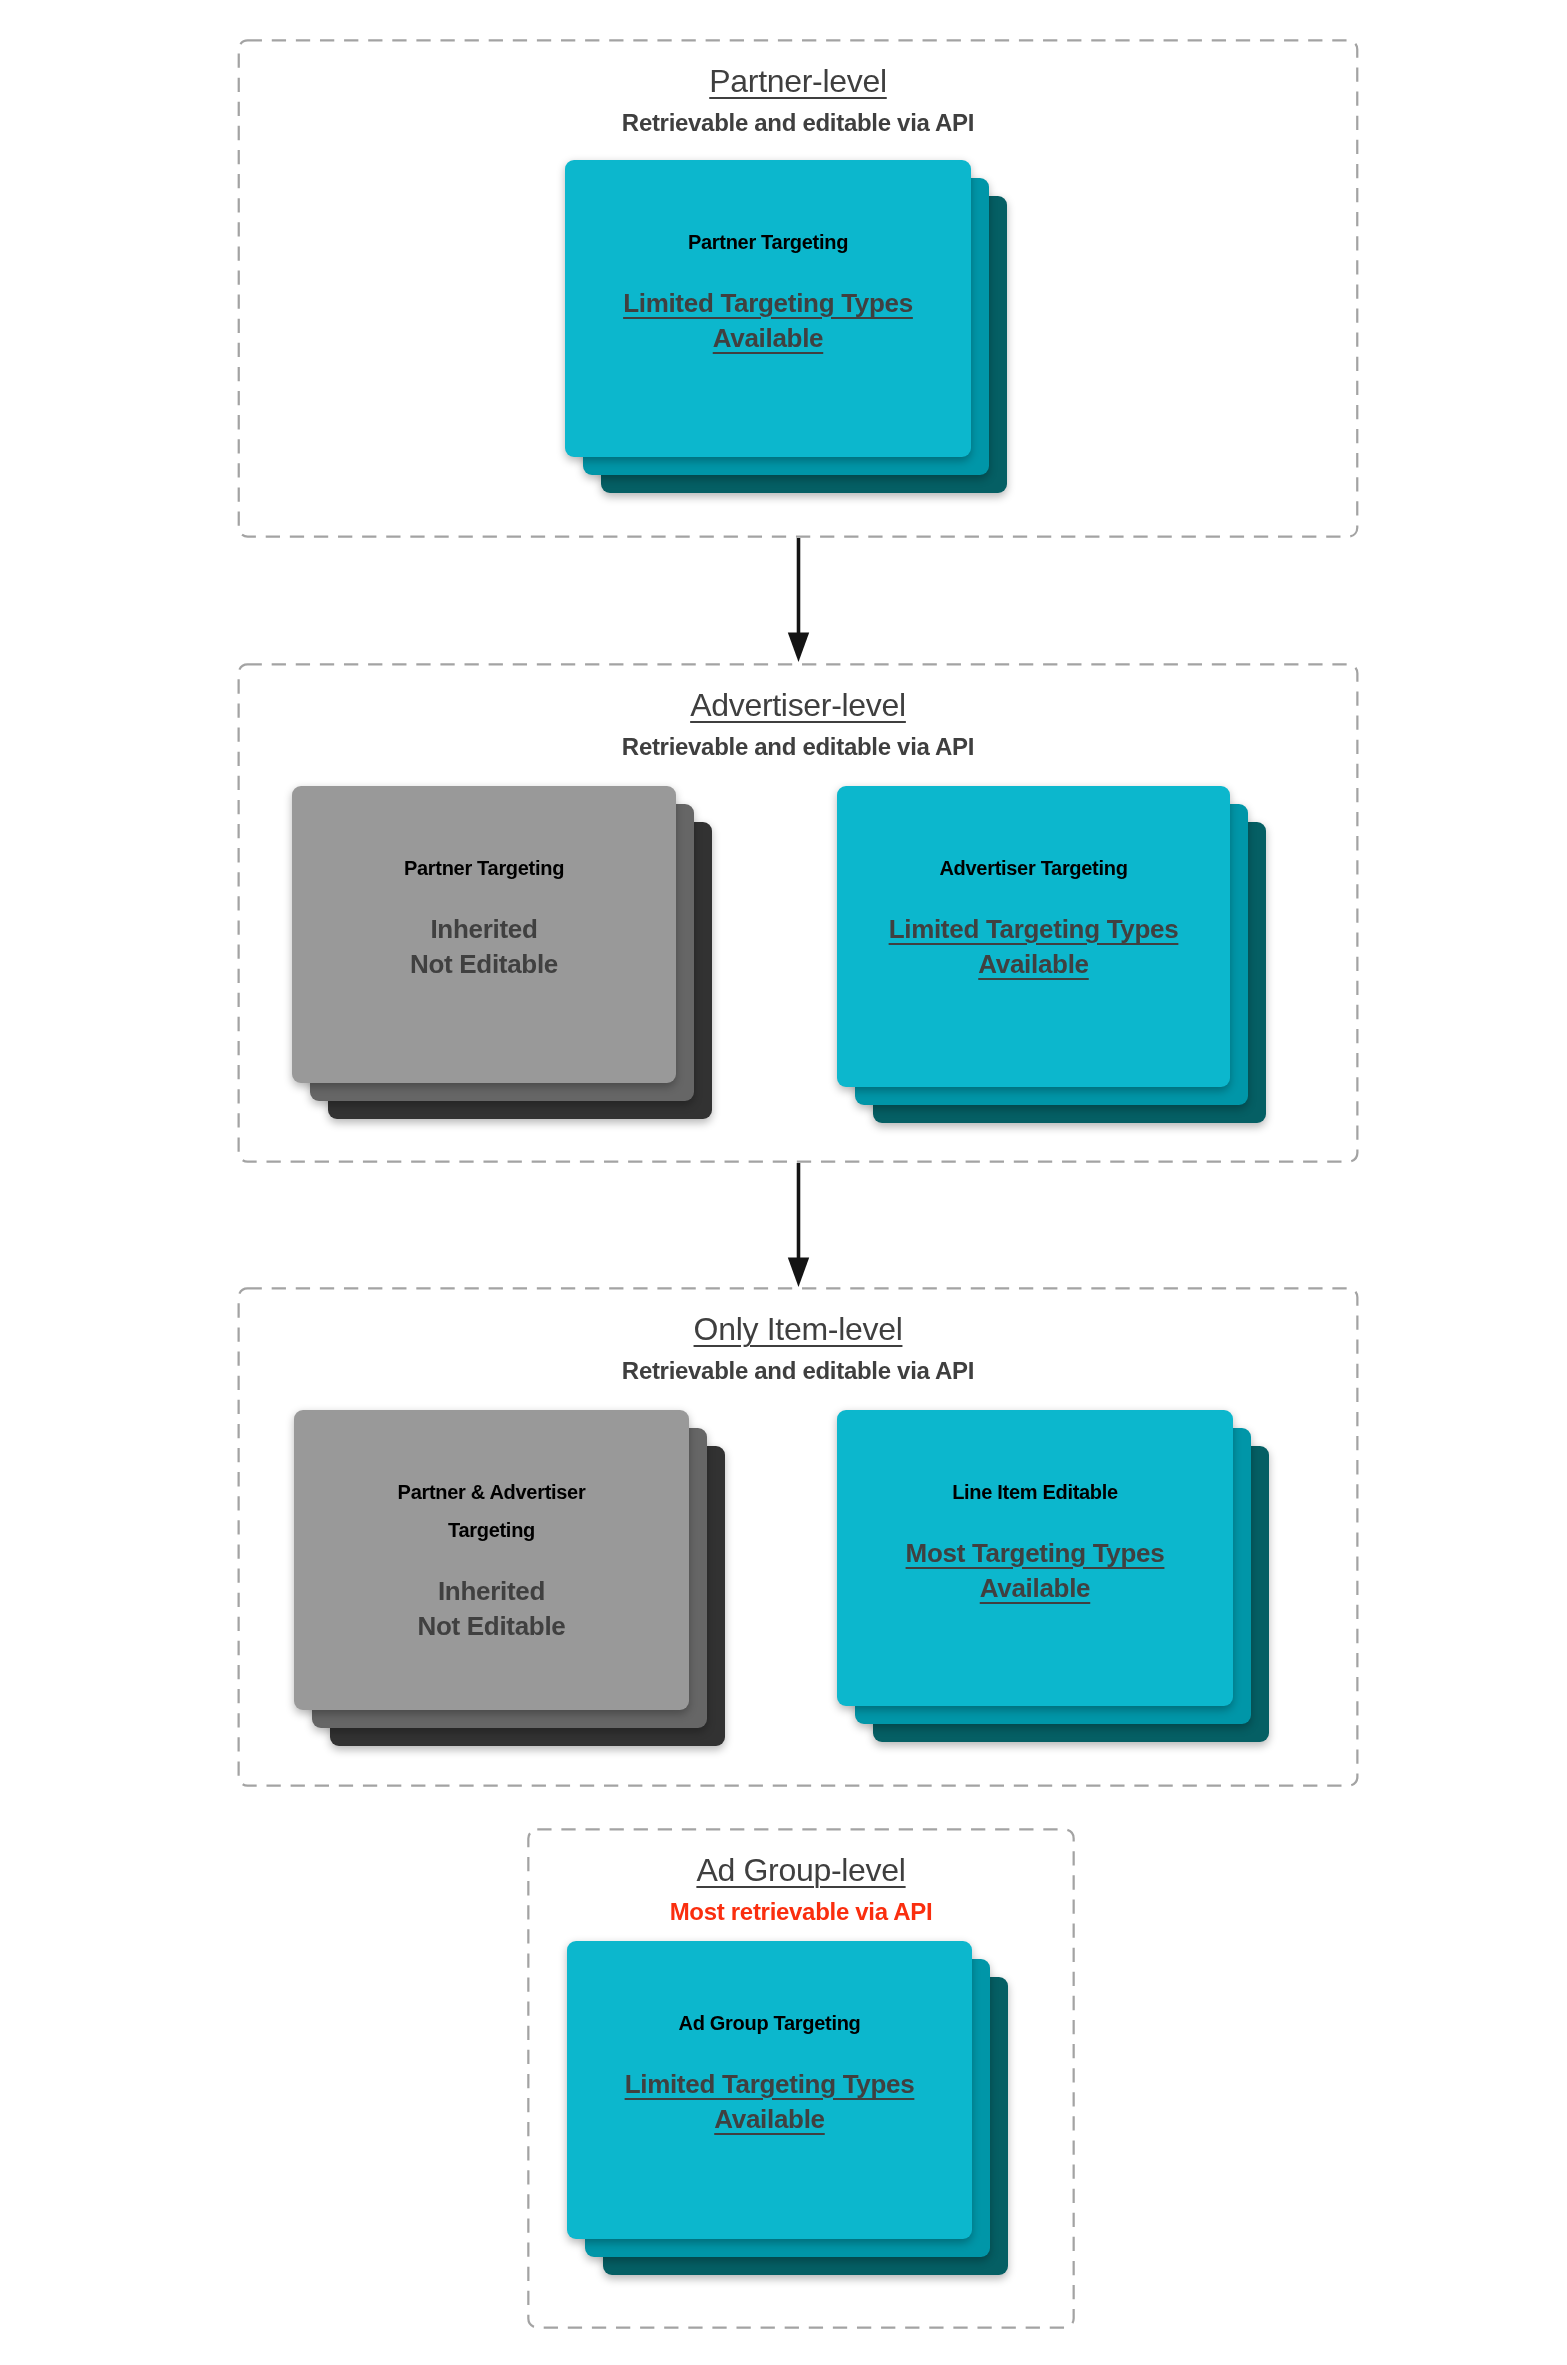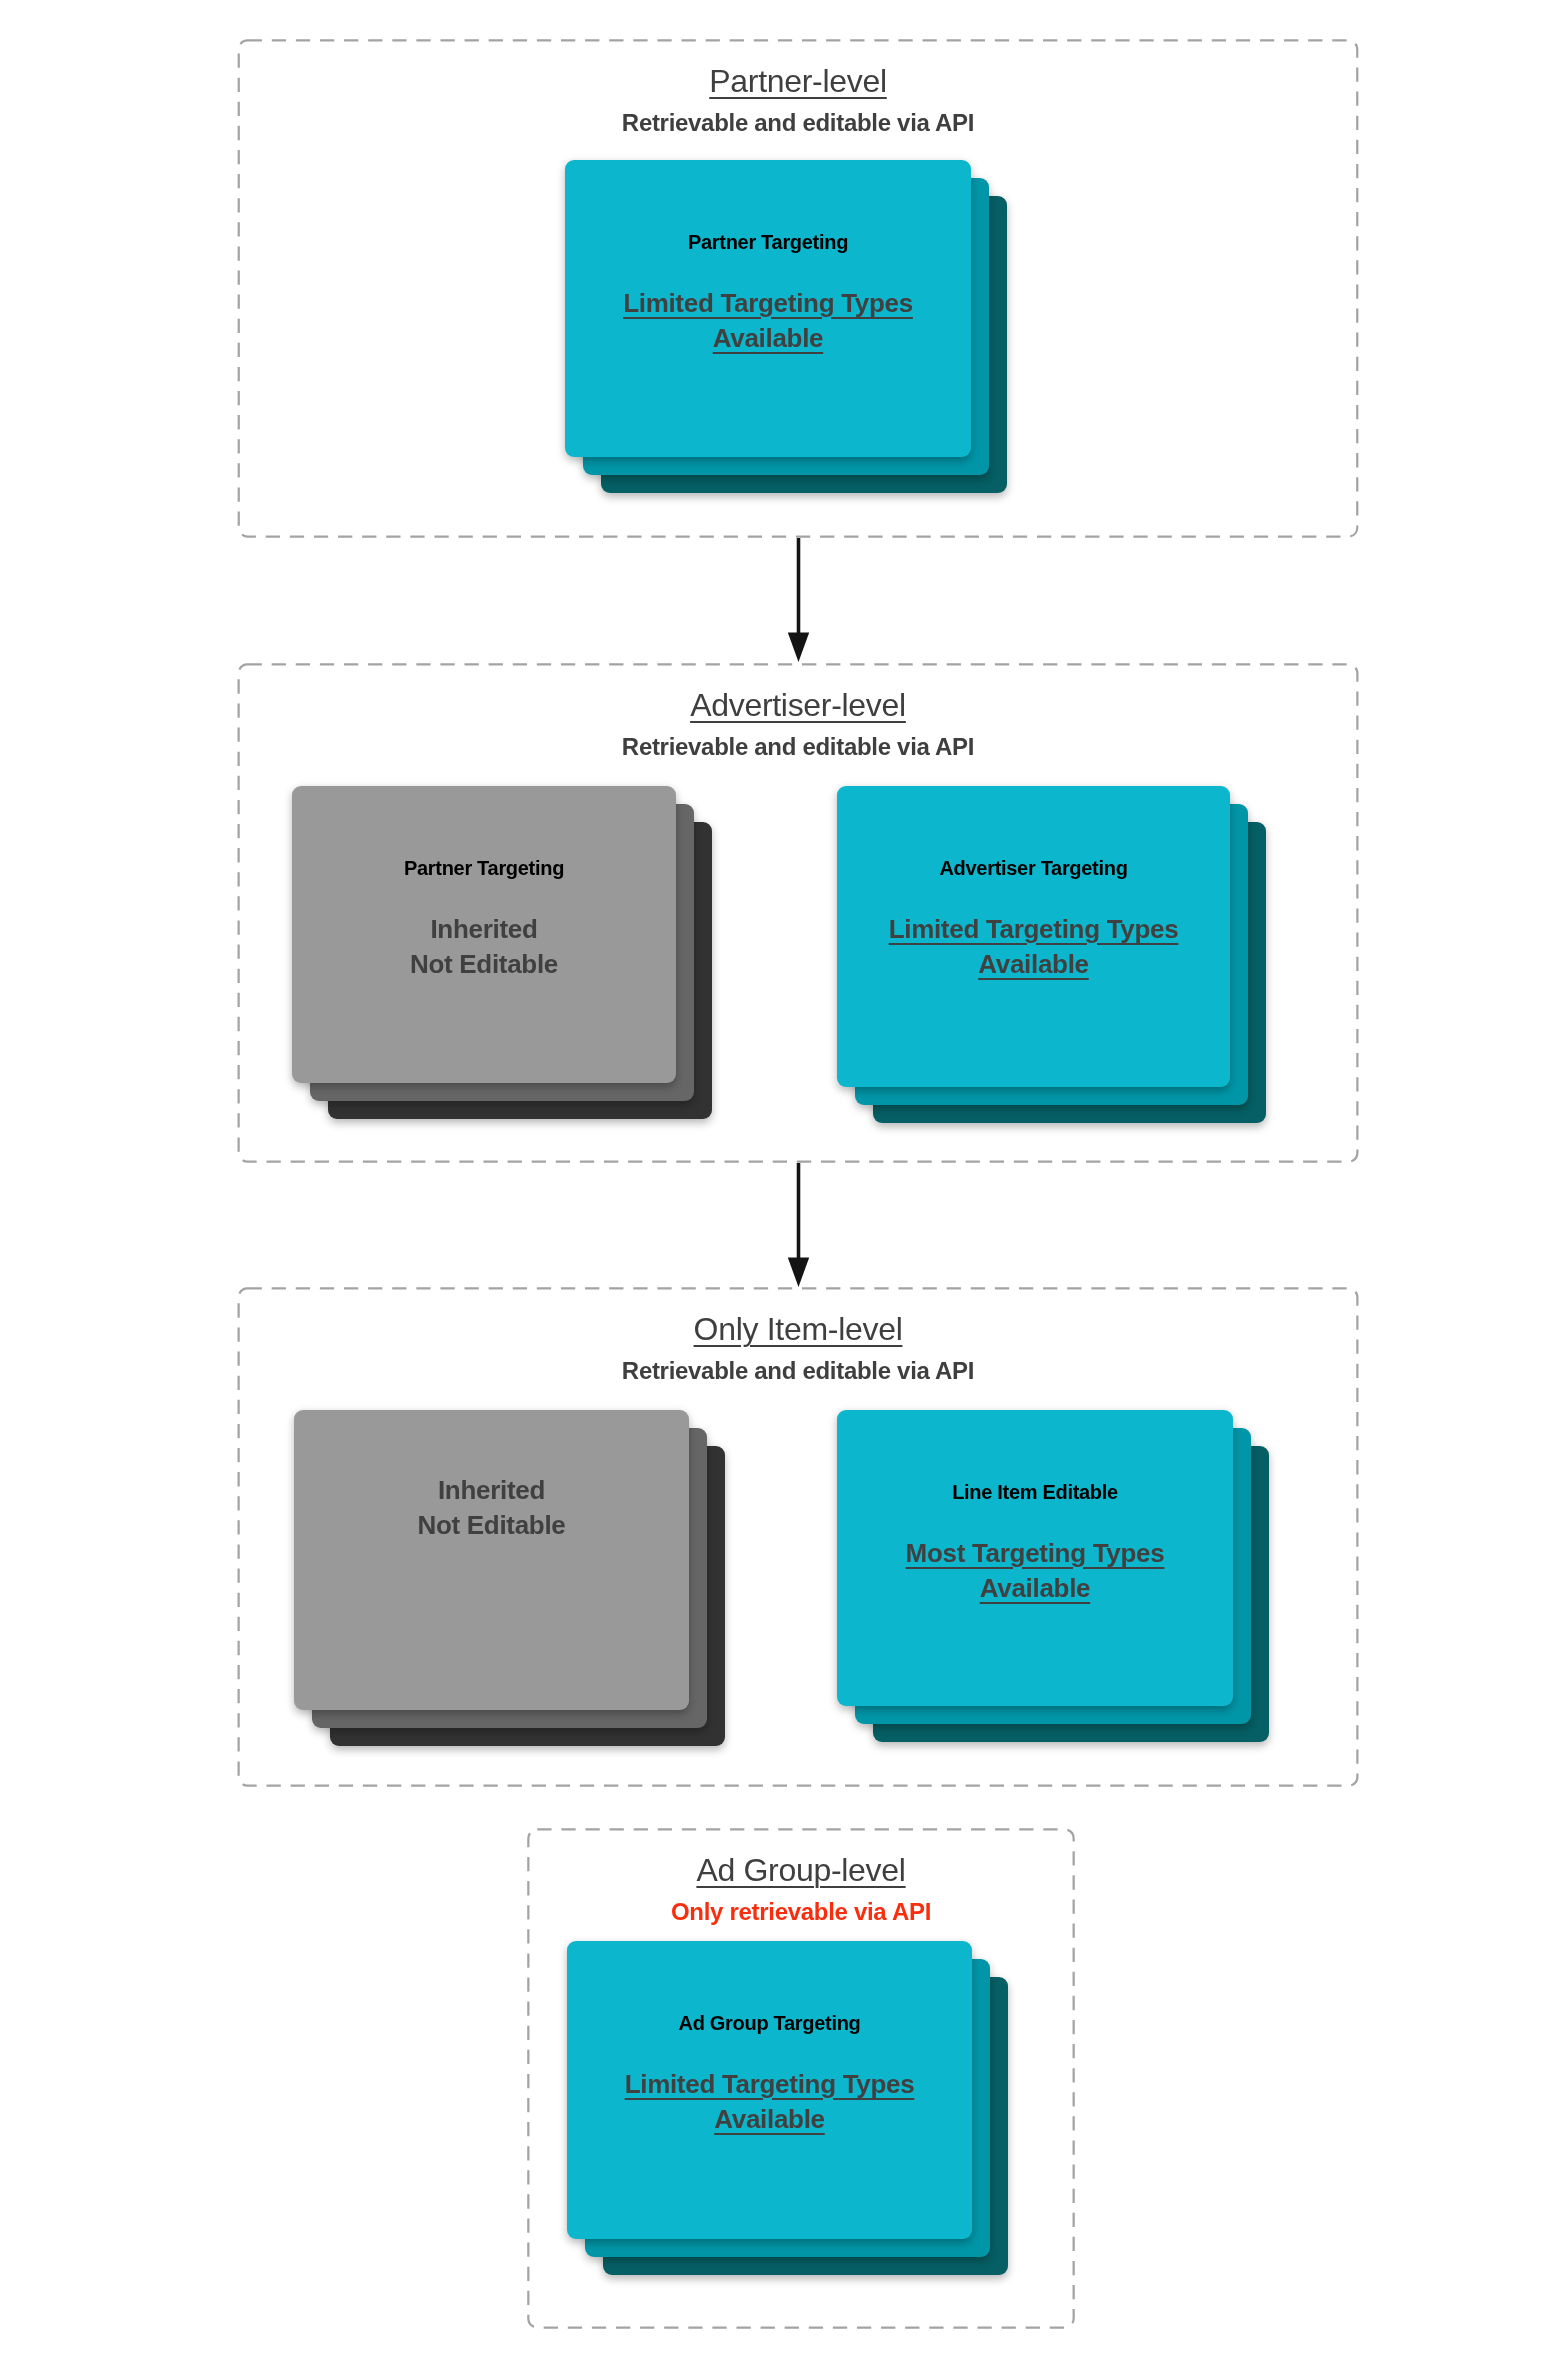--- a/index.html
+++ b/index.html
@@ -122,20 +122,24 @@
       <rect x="1.5" y="1.5" width="1253" height="557" rx="10" fill="none" stroke="#a3a3a3" stroke-width="2.5" stroke-dasharray="16 11"></rect>
     </svg>
     <div class="panel-head">
       <div class="panel-title">Only Item-level</div>
       <div class="panel-subtitle">Retrievable and editable via API</div>
     </div>
     <div class="stack gray" style="left:57px;top:123px;width:395px;height:300px">
       <div class="layer l2"></div>
       <div class="layer l1"></div>
       <div class="layer l0">
+        <div class="card-title">
+          <div>Partner &amp; Advertiser</div>
+          <div>Targeting</div>
+        </div>
         <div class="card-body">
           <div>Inherited</div>
           <div>Not Editable</div>
         </div>
       </div>
     </div>
     <div class="stack cyan" style="left:600px;top:123px;width:396px;height:296px">
       <div class="layer l2"></div>
       <div class="layer l1"></div>
       <div class="layer l0">
@@ -149,21 +153,21 @@
       </div>
     </div>
   </section>
 
   <section class="panel" id="p4">
     <svg class="panel-border" width="548" height="501" viewBox="0 0 614 561">
       <rect x="1.5" y="1.5" width="611" height="558" rx="10" fill="none" stroke="#a3a3a3" stroke-width="2.5" stroke-dasharray="16 11"></rect>
     </svg>
     <div class="panel-head">
       <div class="panel-title">Ad Group-level</div>
-      <div class="panel-subtitle alert">Only retrievable via API</div>
+      <div class="panel-subtitle alert">Most retrievable via API</div>
     </div>
     <div class="stack cyan" style="left:40px;top:113px;width:405px;height:298px">
       <div class="layer l2"></div>
       <div class="layer l1"></div>
       <div class="layer l0">
         <div class="card-title">
           <div>Ad Group Targeting</div>
         </div>
         <div class="card-body underlined">
           <div>Limited Targeting Types</div>

